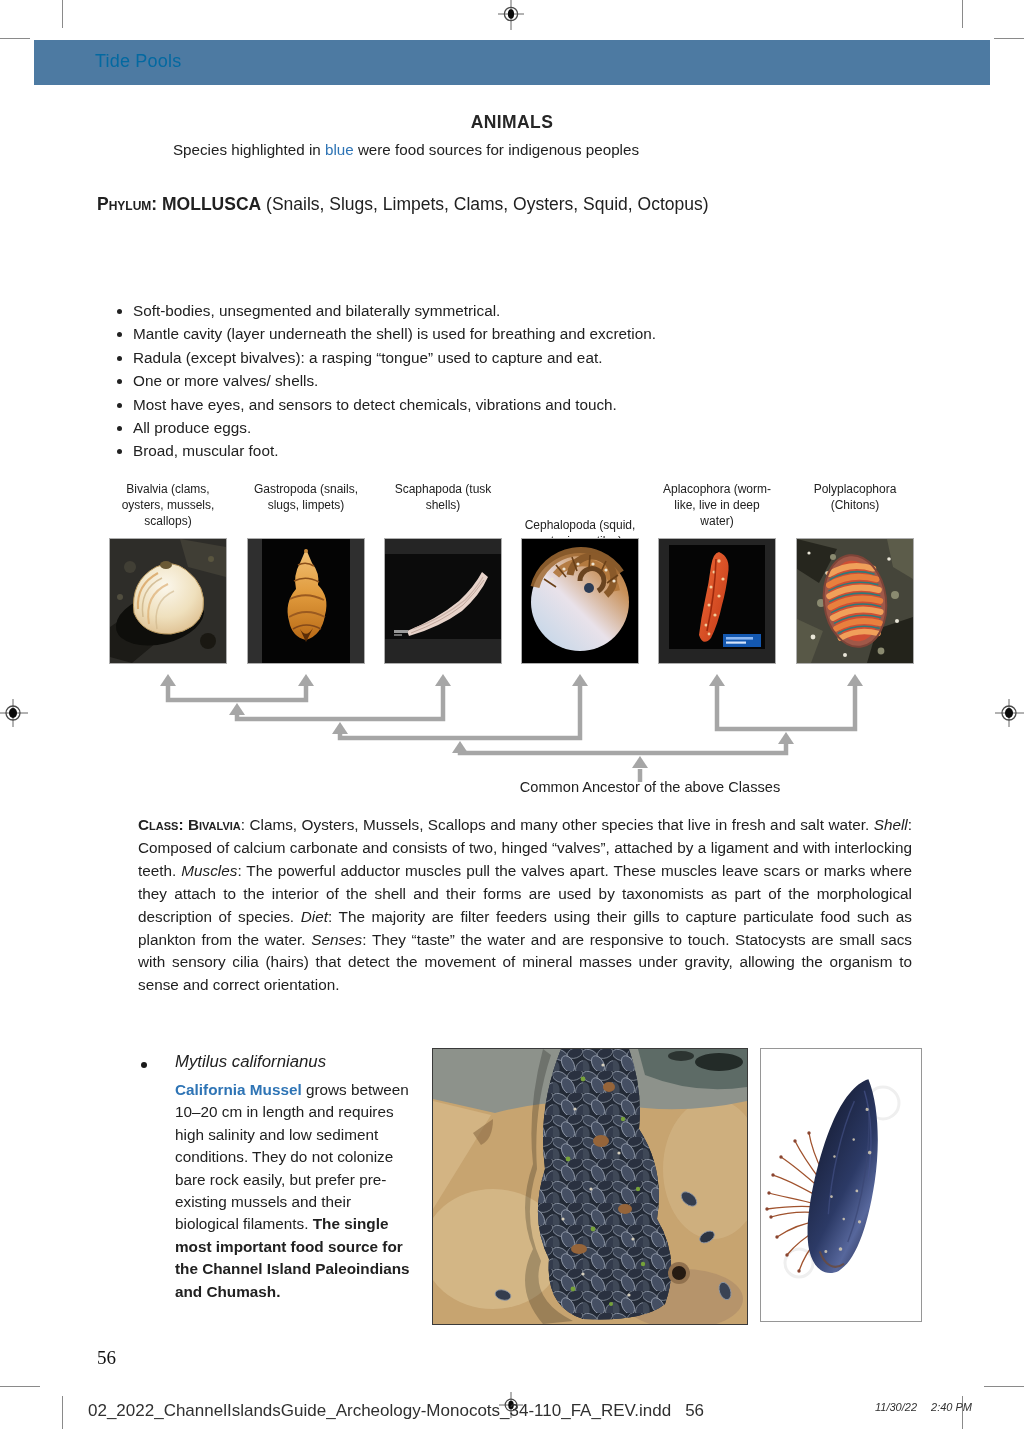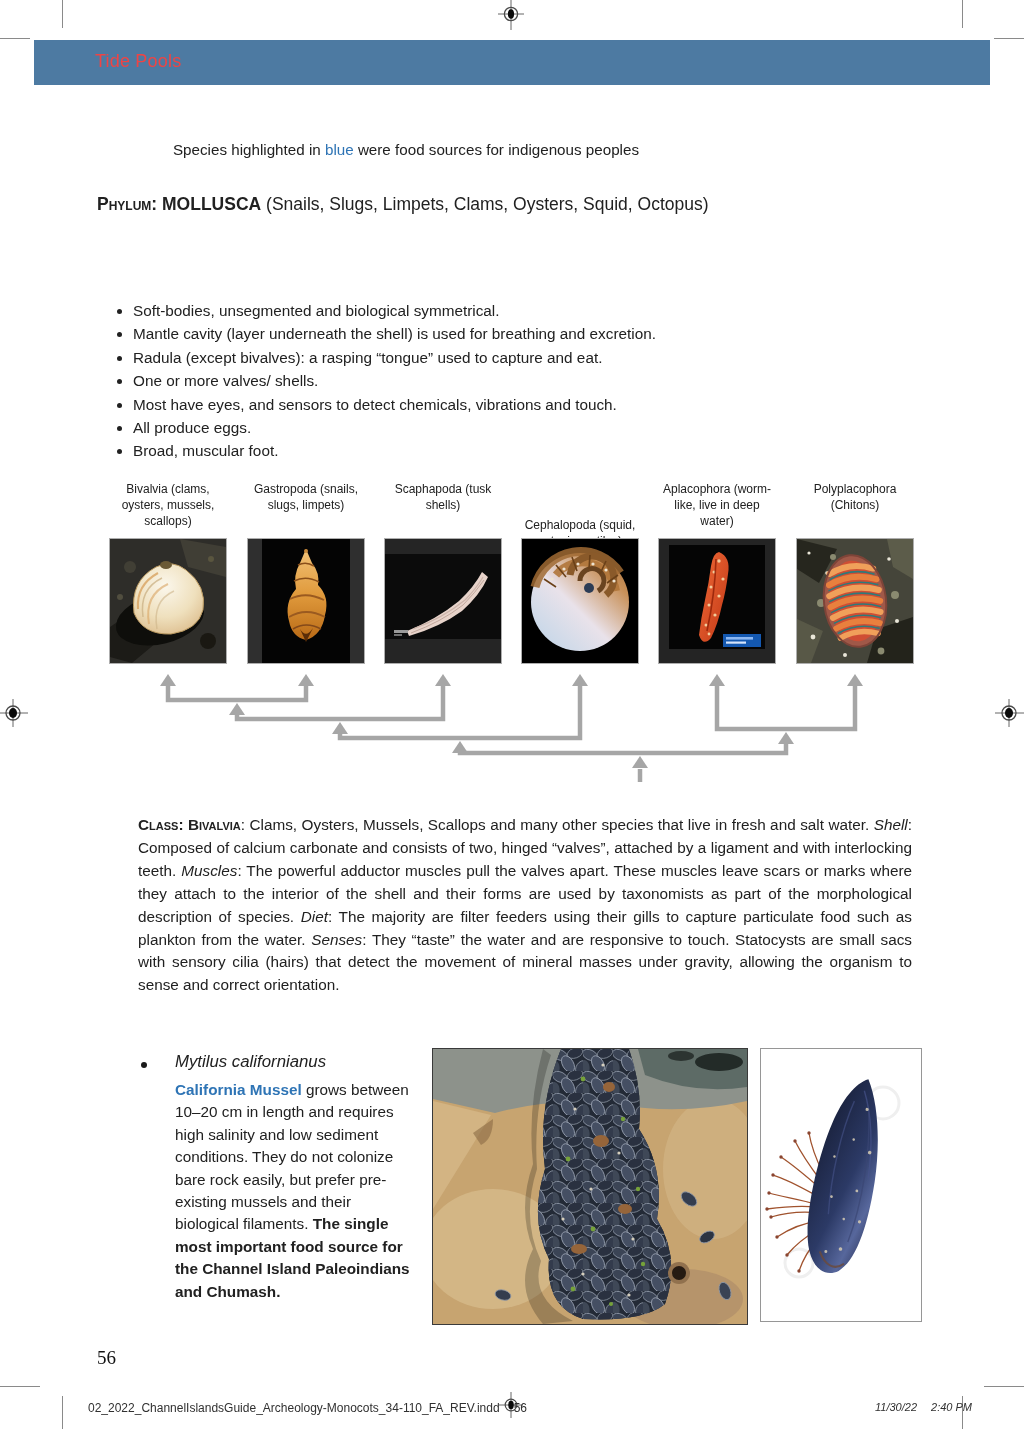--- a/index.html
+++ b/index.html
@@ -1,41 +1,41 @@
 <!DOCTYPE html>
 <html><head>
 <meta charset="utf-8">
 <style>
   html,body{margin:0;padding:0;background:#e9e9e9;}
   #page{position:relative;width:1024px;height:1429px;background:#ffffff;overflow:hidden;
         font-family:"Liberation Sans",sans-serif;color:#212121;}
   .abs{position:absolute;}
   .tick{position:absolute;background:#8a8a8a;}
   #header-bar{left:34px;top:40px;width:956px;height:45px;background:#4d7aa2;}
-  #header-title{left:95px;top:51px;font-size:18px;color:#ef4444;letter-spacing:.2px;}
+  #header-title{left:95px;top:51px;font-size:18px;color:#0369a1;letter-spacing:.2px;}
   #doc-title{left:0;top:112px;width:1024px;text-align:center;font-size:17.5px;font-weight:bold;letter-spacing:.4px;color:#262626;}
   #subtitle{left:0;top:141px;width:812px;text-align:center;font-size:15.2px;}
   .blue{color:#2e74b5;}
   #phylum-heading{left:97px;top:194px;font-size:17.5px;}
   .sc{font-variant:small-caps;font-weight:bold;}
   #intro{left:97px;top:233px;width:820px;font-size:15.3px;line-height:22px;}
   #bullet-list{left:99px;top:300px;width:820px;margin:0;padding:0 0 0 34px;font-size:15.3px;line-height:21px;}
   #bullet-list li{margin:0 0 2.4px 0;}
   .cls-label{top:481px;width:118px;height:54px;text-align:center;font-size:12px;line-height:16px;}
   .cls-img{top:538px;width:118px;height:126px;border:1px solid #aeaeae;box-sizing:border-box;background:#000;}
   .cls-img svg{display:block;}
   #ancestor-label{left:330px;top:779px;width:640px;text-align:center;font-size:14.6px;}
   #bivalvia-para{left:138px;top:814px;width:774px;font-size:15.3px;line-height:22.9px;text-align:justify;}
   #species-bullet{left:141px;top:1062px;width:6px;height:6px;border-radius:50%;background:#1a1a1a;}
   #species-name{left:175px;top:1052px;font-size:16.8px;font-weight:normal;font-style:italic;}
   #species-para{left:175px;top:1079px;width:236px;font-size:15.3px;line-height:22.4px;}
   #photo-colony{left:432px;top:1048px;width:314px;height:275px;border:1px solid #3a3a3a;box-sizing:content-box;}
   #photo-mussel{left:760px;top:1048px;width:160px;height:272px;border:1px solid #969696;background:#fff;}
   #page-number{left:97px;top:1347px;font-size:19px;font-family:"Liberation Serif",serif;color:#111;}
-  #footer-slug{left:88px;top:1401px;font-size:12px;color:#303030;}
+  #footer-slug{left:88px;top:1401px;font-size:17px;color:#303030;}
   #footer-date{right:52px;top:1401px;font-size:11px;color:#303030;text-align:center;font-style:italic;}
   .gap{display:inline-block;width:14px;}
 </style>
 </head>
 <body>
 
 <div id="page">
 
   <div class="tick" style="left:62px;top:0;width:1px;height:28px;"></div>
   <div class="tick" style="left:962px;top:0;width:1px;height:28px;"></div>
@@ -67,27 +67,28 @@
   <svg class="abs" style="left:499px;top:1392px;" width="24" height="26" viewBox="-12 -13 24 26">
     <line x1="-12" y1="0" x2="12" y2="0" stroke="#666" stroke-width="1"></line>
       <line x1="0" y1="-13" x2="0" y2="13" stroke="#666" stroke-width="1"></line>
     <circle r="5.8" fill="none" stroke="#4a4a4a" stroke-width="1.2"></circle>
       <ellipse rx="2.8" ry="4.2" fill="#0a0a0a"></ellipse>
   </svg>
 
   <div id="header-bar" class="abs"></div>
   <div id="header-title" class="abs">Tide Pools</div>
 
+  <div id="doc-title" class="abs">ANIMALS</div>
   <div id="subtitle" class="abs"><span>Species highlighted in </span><span class="blue">blue</span><span> were food sources for indigenous peoples</span></div>
 
   <div id="phylum-heading" class="abs"><span class="sc">Phylum:</span><b> MOLLUSCA</b><span>  (Snails, Slugs, Limpets, Clams, Oysters, Squid, Octopus)</span></div>
 
 
   <ul id="bullet-list" class="abs">
-    <li>Soft-bodies, unsegmented and biological symmetrical.</li>
+    <li>Soft-bodies, unsegmented and bilaterally symmetrical.</li>
     <li>Mantle cavity (layer underneath the shell) is used for breathing and excretion.</li>
     <li>Radula (except bivalves): a rasping “tongue” used to capture and eat.</li>
     <li>One or more valves/ shells.</li>
     <li>Most have eyes, and sensors to detect chemicals, vibrations and touch.</li>
     <li>All produce eggs.</li>
     <li>Broad, muscular foot.</li>
   </ul>
 
   <div class="abs cls-label" style="left:109px;">Bivalvia (clams, oysters, mussels, scallops)</div>
   <div class="abs cls-label" style="left:384px;">Scaphapoda (tusk shells)</div>
@@ -278,20 +279,21 @@
       <path d="M490 4 L482 16 H498 Z"></path>
         <path d="M627 4 L619 16 H635 Z"></path>
         <path d="M765 4 L757 16 H773 Z"></path>
       <path d="M147 33 L139 45 H155 Z"></path>
         <path d="M250 52 L242 64 H258 Z"></path>
         <path d="M370 71 L362 83 H378 Z"></path>
       <path d="M696 62 L688 74 H704 Z"></path>
         <path d="M550 86 L542 98 H558 Z"></path>
     </g>
   </svg>
+  <div id="ancestor-label" class="abs">Common Ancestor of the above Classes</div>
 
   <div id="bivalvia-para" class="abs"><span class="sc">Class: Bivalvia</span><span>: Clams, Oysters, Mussels, Scallops and many other species that live in fresh and salt water.  </span><i>Shell</i><span>: Composed of calcium carbonate and consists of two, hinged “valves”, attached by a ligament and with interlocking teeth. </span><i>Muscles</i><span>: The powerful adductor muscles pull the valves apart. These muscles leave scars or marks where they attach to the interior of the shell and their forms are used by taxonomists as part of the morphological description of species. </span><i>Diet</i><span>: The majority are filter feeders using their gills to capture particulate food such as plankton from the water. </span><i>Senses</i><span>: They “taste” the water and are  responsive to touch. Statocysts are small sacs with sensory cilia (hairs) that detect the movement of mineral masses under gravity, allowing the organism to sense and correct orientation.</span></div>
 
   <div id="species-bullet" class="abs"></div>
   <div id="species-name" class="abs">Mytilus californianus</div>
   <div id="species-para" class="abs"><b class="blue">California Mussel</b><span> grows between 10–20 cm in length and requires high salinity and low sediment conditions. They do not colonize bare rock easily, but prefer pre-existing mussels and their biological filaments. </span><b>The single most important food source for the Channel Island Paleoindians and Chumash.</b></div>
 
   <div id="photo-colony" class="abs">
     <svg width="314" height="275" viewBox="0 0 314 275">
       <defs>

